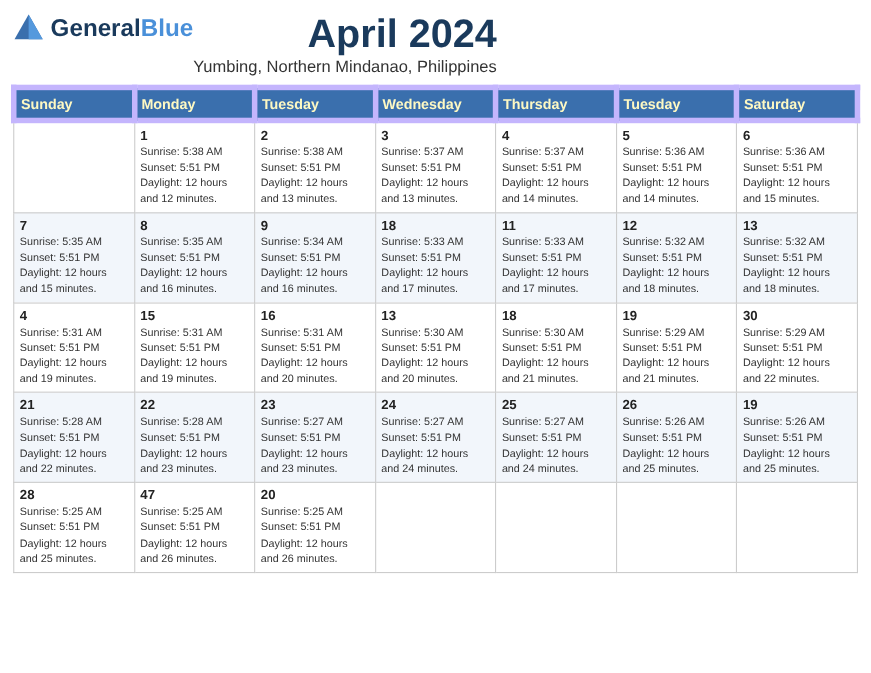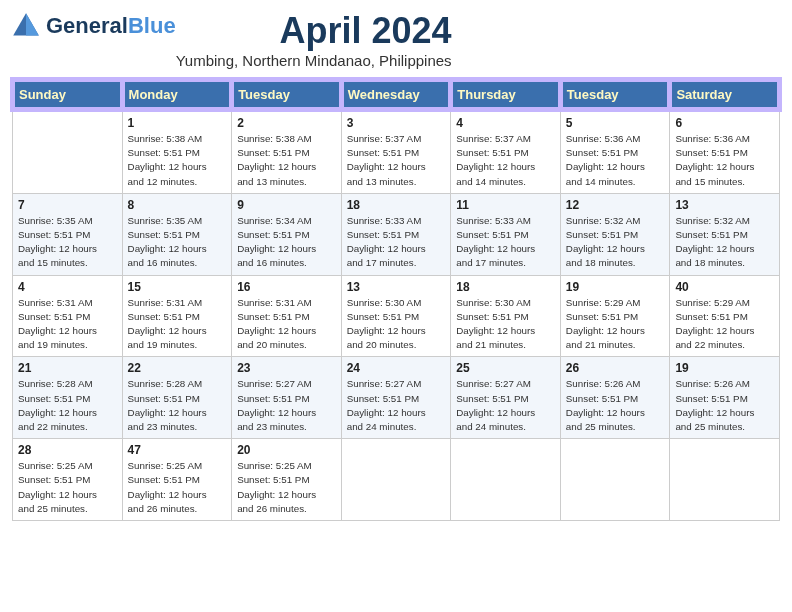--- a/index.html
+++ b/index.html
@@ -198,21 +198,21 @@
         </td>
         <td>
           <span class="day-num">18</span>
           <div class="day-info">Sunrise: 5:30 AM<br>Sunset: 5:51 PM<br>Daylight: 12 hours<br>and 21 minutes.</div>
         </td>
         <td>
           <span class="day-num">19</span>
           <div class="day-info">Sunrise: 5:29 AM<br>Sunset: 5:51 PM<br>Daylight: 12 hours<br>and 21 minutes.</div>
         </td>
         <td>
-          <span class="day-num">40</span>
+          <span class="day-num">30</span>
           <div class="day-info">Sunrise: 5:29 AM<br>Sunset: 5:51 PM<br>Daylight: 12 hours<br>and 22 minutes.</div>
         </td>
       </tr>
       <tr>
         <td>
           <span class="day-num">21</span>
           <div class="day-info">Sunrise: 5:28 AM<br>Sunset: 5:51 PM<br>Daylight: 12 hours<br>and 22 minutes.</div>
         </td>
         <td>
           <span class="day-num">22</span>

